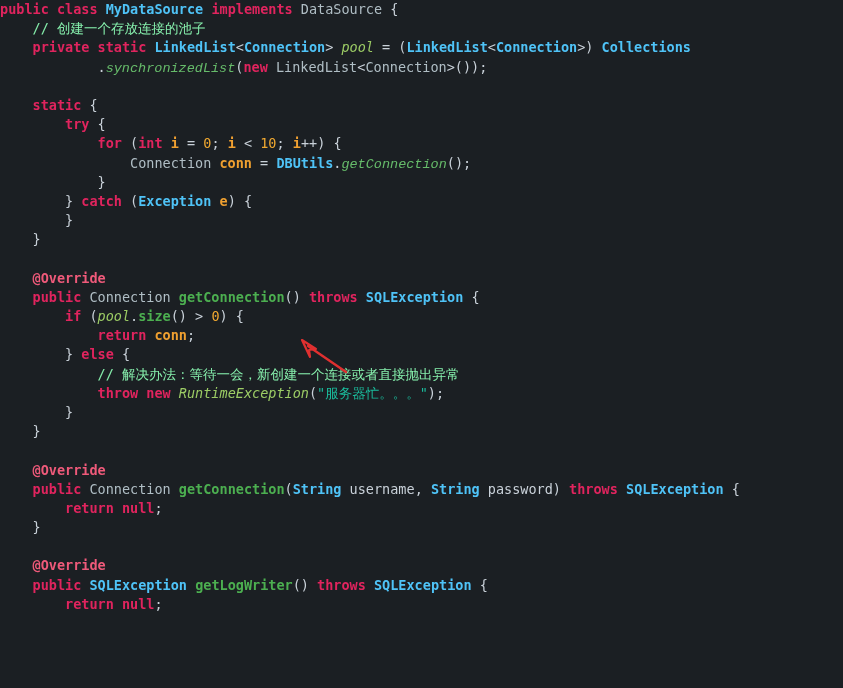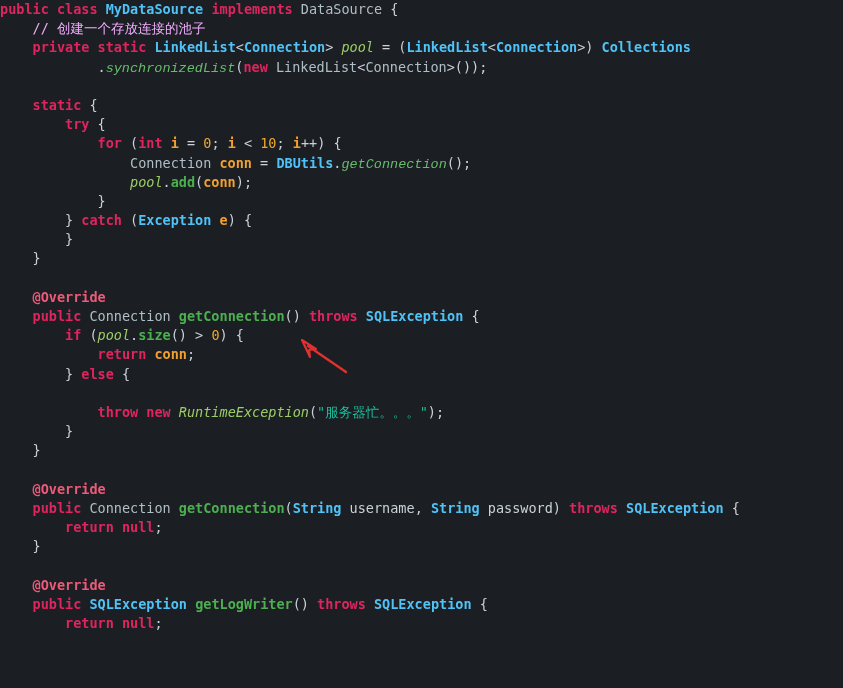--- a/index.html
+++ b/index.html
@@ -21,21 +21,21 @@
     font-size:13.5px;
     white-space:pre;
     letter-spacing:0px;
   }
   .kw{color:#e0245e;font-weight:bold;}
   .type{color:#4fc3f7;font-weight:bold;}
   .plaintype{color:#b0bec5;}
   .meth{color:#4caf50;font-weight:bold;}
   .methi{color:#66bb6a;font-style:italic;font-family:Liberation Mono, monospace;}
   .str{color:#1abc9c;}
-  .cmt{color:#f0abfc;}
+  .cmt{color:#86efac;}
   .num{color:#f0a830;}
   .var{color:#f0a030;font-weight:bold;}
   .fld{color:#9ccc65;font-style:italic;}
   .ann{color:#ef5a7a;font-weight:bold;}
   .punc{color:#c9d1d9;}
   .ident{color:#c9d1d9;}
   .arrow-annotation{
     position:absolute;
     left:296px;top:336px;
     width:60px;height:40px;
@@ -49,32 +49,31 @@
   <div id="code-lines">
       <div class="line"><span class="kw">public</span><span class="punc"> </span><span class="kw">class</span><span class="punc"> </span><span class="type">MyDataSource</span><span class="punc"> </span><span class="kw">implements</span><span class="punc"> </span><span class="plaintype">DataSource</span><span class="punc"> {</span></div>
       <div class="line"><span class="punc">    </span><span class="cmt">// 创建一个存放连接的池子</span></div>
       <div class="line"><span class="punc">    </span><span class="kw">private</span><span class="punc"> </span><span class="kw">static</span><span class="punc"> </span><span class="type">LinkedList</span><span class="punc">&lt;</span><span class="type">Connection</span><span class="punc">&gt; </span><span class="fld">pool</span><span class="punc"> = (</span><span class="type">LinkedList</span><span class="punc">&lt;</span><span class="type">Connection</span><span class="punc">&gt;) </span><span class="type">Collections</span></div>
       <div class="line"><span class="punc">            .</span><span class="methi">synchronizedList</span><span class="punc">(</span><span class="kw">new</span><span class="punc"> </span><span class="plaintype">LinkedList</span><span class="punc">&lt;</span><span class="plaintype">Connection</span><span class="punc">&gt;());</span></div>
       <div class="line"> </div>
       <div class="line"><span class="punc">    </span><span class="kw">static</span><span class="punc"> {</span></div>
       <div class="line"><span class="punc">        </span><span class="kw">try</span><span class="punc"> {</span></div>
       <div class="line"><span class="punc">            </span><span class="kw">for</span><span class="punc"> (</span><span class="kw">int</span><span class="punc"> </span><span class="var">i</span><span class="punc"> = </span><span class="num">0</span><span class="punc">; </span><span class="var">i</span><span class="punc"> &lt; </span><span class="num">10</span><span class="punc">; </span><span class="var">i</span><span class="punc">++) {</span></div>
       <div class="line"><span class="punc">                </span><span class="plaintype">Connection</span><span class="punc"> </span><span class="var">conn</span><span class="punc"> = </span><span class="type">DBUtils</span><span class="punc">.</span><span class="methi">getConnection</span><span class="punc">();</span></div>
-      <div class="line"><span class="punc">                </span><span class="fld">pool</span><span class="punc">.</span><span class="meth">add</span><span class="punc">(</span><span class="var">conn</span><span class="punc">);</span></div>
       <div class="line"><span class="punc">            }</span></div>
       <div class="line"><span class="punc">        } </span><span class="kw">catch</span><span class="punc"> (</span><span class="type">Exception</span><span class="punc"> </span><span class="var">e</span><span class="punc">) {</span></div>
       <div class="line"><span class="punc">        }</span></div>
       <div class="line"><span class="punc">    }</span></div>
       <div class="line"> </div>
       <div class="line"><span class="punc">    </span><span class="ann">@Override</span></div>
       <div class="line"><span class="punc">    </span><span class="kw">public</span><span class="punc"> </span><span class="plaintype">Connection</span><span class="punc"> </span><span class="meth">getConnection</span><span class="punc">() </span><span class="kw">throws</span><span class="punc"> </span><span class="type">SQLException</span><span class="punc"> {</span></div>
       <div class="line"><span class="punc">        </span><span class="kw">if</span><span class="punc"> (</span><span class="fld">pool</span><span class="punc">.</span><span class="meth">size</span><span class="punc">() &gt; </span><span class="num">0</span><span class="punc">) {</span></div>
       <div class="line"><span class="punc">            </span><span class="kw">return</span><span class="punc"> </span><span class="var">conn</span><span class="punc">;</span></div>
       <div class="line"><span class="punc">        } </span><span class="kw">else</span><span class="punc"> {</span></div>
-      <div class="line"><span class="punc">            </span></div>
+      <div class="line"><span class="punc">            </span><span class="cmt">// 解决办法：等待一会，新创建一个连接或者直接抛出异常</span></div>
       <div class="line"><span class="punc">            </span><span class="kw">throw</span><span class="punc"> </span><span class="kw">new</span><span class="punc"> </span><span class="fld">RuntimeException</span><span class="punc">(</span><span class="str">"服务器忙。。。"</span><span class="punc">);</span></div>
       <div class="line"><span class="punc">        }</span></div>
       <div class="line"><span class="punc">    }</span></div>
       <div class="line"> </div>
       <div class="line"><span class="punc">    </span><span class="ann">@Override</span></div>
       <div class="line"><span class="punc">    </span><span class="kw">public</span><span class="punc"> </span><span class="plaintype">Connection</span><span class="punc"> </span><span class="meth">getConnection</span><span class="punc">(</span><span class="type">String</span><span class="punc"> </span><span class="ident">username</span><span class="punc">, </span><span class="type">String</span><span class="punc"> </span><span class="ident">password</span><span class="punc">) </span><span class="kw">throws</span><span class="punc"> </span><span class="type">SQLException</span><span class="punc"> {</span></div>
       <div class="line"><span class="punc">        </span><span class="kw">return</span><span class="punc"> </span><span class="kw">null</span><span class="punc">;</span></div>
       <div class="line"><span class="punc">    }</span></div>
       <div class="line"> </div>
       <div class="line"><span class="punc">    </span><span class="ann">@Override</span></div>

